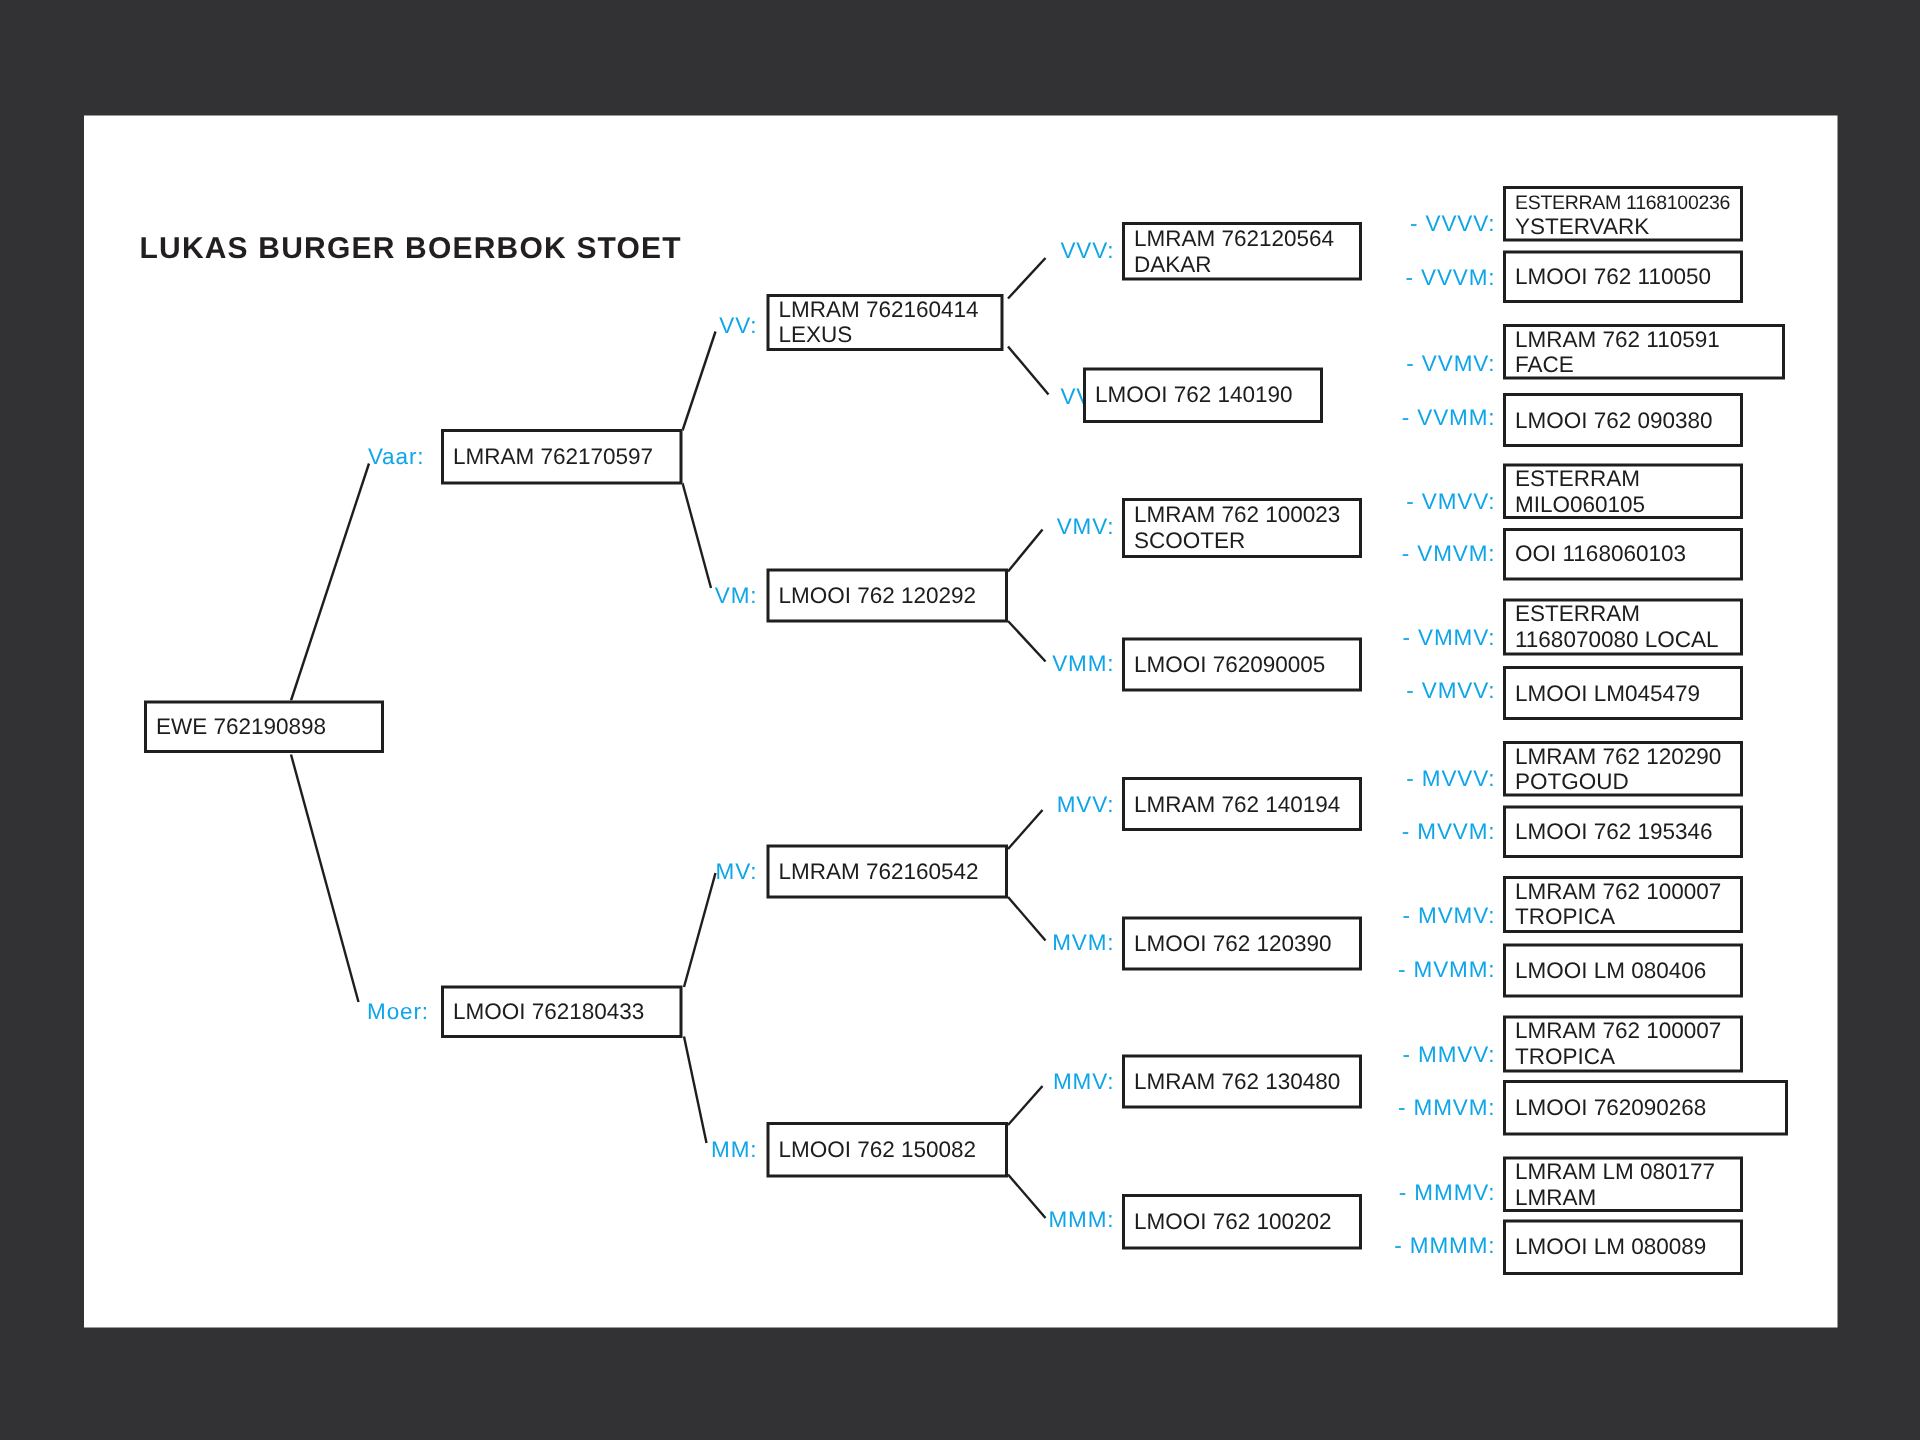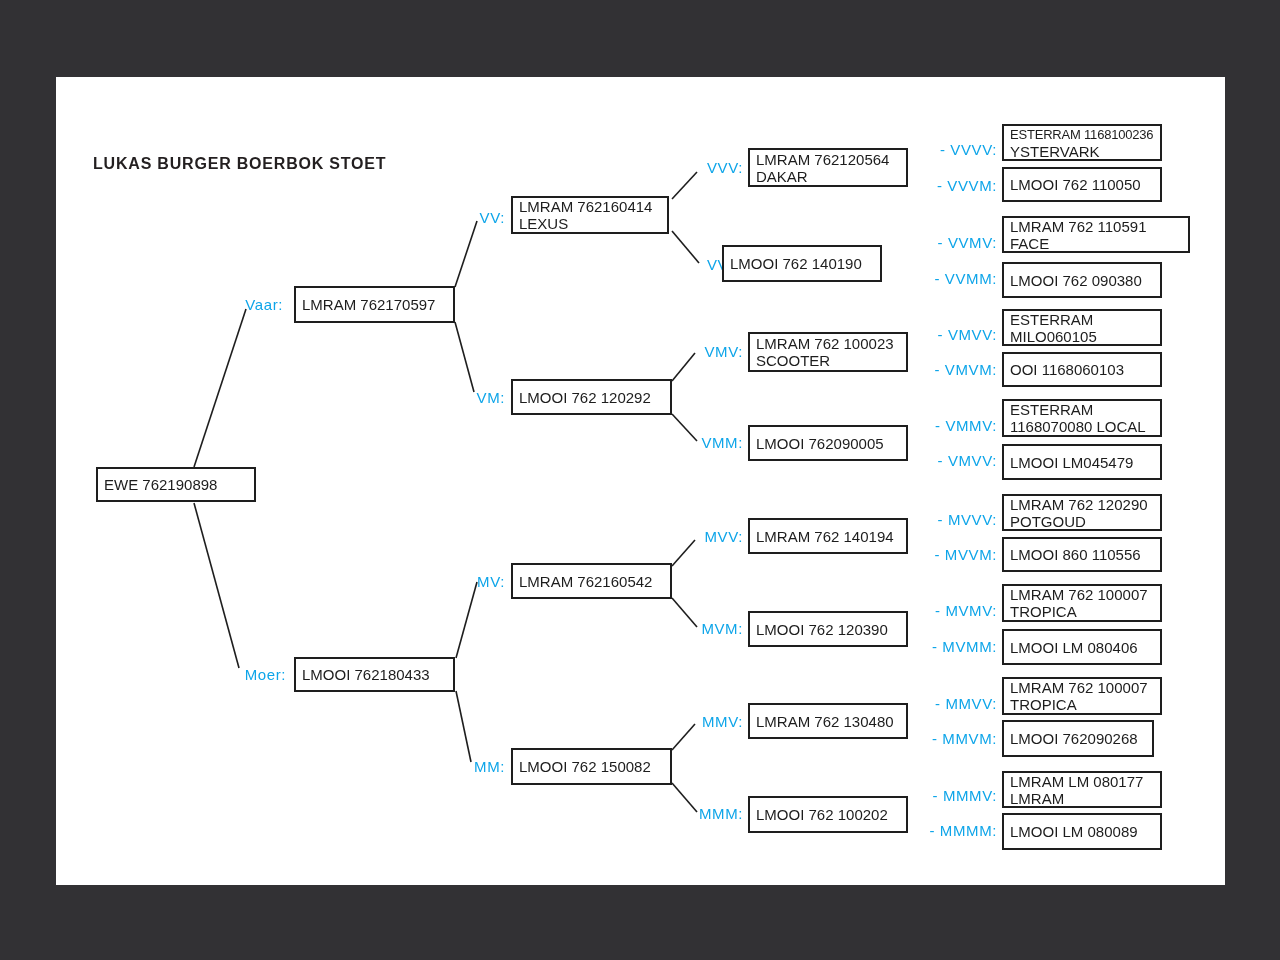--- a/index.html
+++ b/index.html
@@ -12,21 +12,21 @@
   .panel {
     position:absolute; left:56px; top:77px; width:1169px; height:808px;
     background:#ffffff;
   }
   .title {
     position:absolute; left:92px; top:116px;
     font-size:35px; font-weight:bold; letter-spacing:0.5px; color:#ffffff;
   }
   .subtitle {
     position:absolute; left:93px; top:155px;
-    font-size:16px; font-weight:bold; letter-spacing:0.8px; color:#231f20;
+    font-size:20px; font-weight:bold; letter-spacing:0.8px; color:#231f20;
   }
   svg.lines { position:absolute; left:0; top:0; z-index:1; }
   .box {
     position:absolute; z-index:2; box-sizing:border-box;
     background:#ffffff; border:2px solid #1e1e1e;
     display:flex; flex-direction:column; justify-content:center;
     padding-left:6px; font-size:15px; line-height:17px;
     white-space:nowrap; overflow:hidden; color:#1d1d1d;
   }
   .box .ln { height:17px; }
@@ -183,42 +183,42 @@
 </div>
 
 <div class="nlabel" style="left:908px;top:511px;width:89px">- MVVV:</div>
 <div class="box" style="left:1002px;top:494px;width:160px;height:37px">
   <div class="ln">LMRAM 762 120290</div>
   <div class="ln">POTGOUD</div>
 </div>
 
 <div class="nlabel" style="left:908px;top:546px;width:89px">- MVVM:</div>
 <div class="box" style="left:1002px;top:537px;width:160px;height:35px">
-  <div class="ln">LMOOI 860 110556</div>
+  <div class="ln">LMOOI 762 195346</div>
 </div>
 
 <div class="nlabel" style="left:908px;top:602px;width:89px">- MVMV:</div>
 <div class="box" style="left:1002px;top:584px;width:160px;height:38px">
   <div class="ln">LMRAM 762 100007</div>
   <div class="ln">TROPICA</div>
 </div>
 
 <div class="nlabel" style="left:908px;top:638px;width:89px">- MVMM:</div>
 <div class="box" style="left:1002px;top:629px;width:160px;height:36px">
   <div class="ln">LMOOI LM 080406</div>
 </div>
 
 <div class="nlabel" style="left:908px;top:695px;width:89px">- MMVV:</div>
 <div class="box" style="left:1002px;top:677px;width:160px;height:38px">
   <div class="ln">LMRAM 762 100007</div>
   <div class="ln">TROPICA</div>
 </div>
 
 <div class="nlabel" style="left:908px;top:730px;width:89px">- MMVM:</div>
-<div class="box" style="left:1002px;top:720px;width:152px;height:37px">
+<div class="box" style="left:1002px;top:720px;width:190px;height:37px">
   <div class="ln">LMOOI 762090268</div>
 </div>
 
 <div class="nlabel" style="left:908px;top:787px;width:89px">- MMMV:</div>
 <div class="box" style="left:1002px;top:771px;width:160px;height:37px">
   <div class="ln">LMRAM LM 080177</div>
   <div class="ln">LMRAM</div>
 </div>
 
 <div class="nlabel" style="left:908px;top:822px;width:89px">- MMMM:</div>

